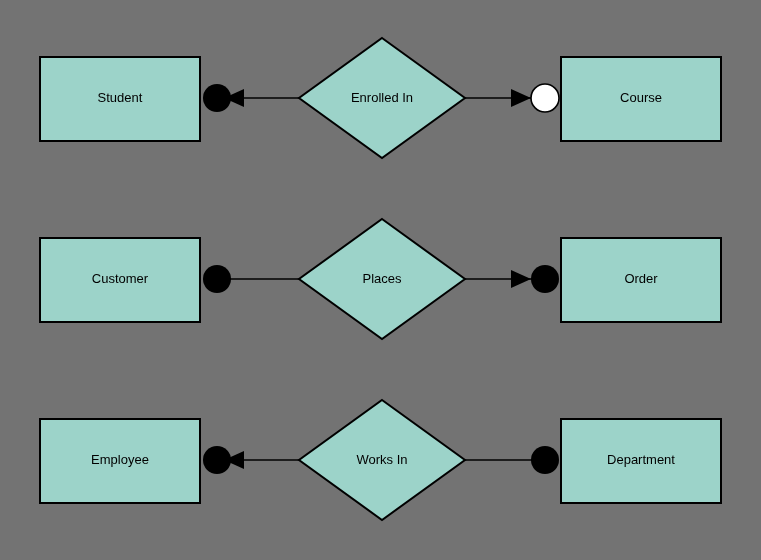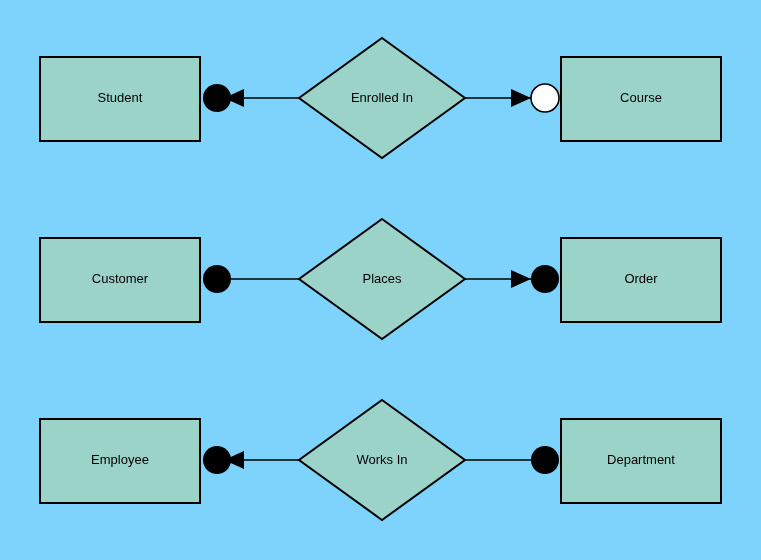--- a/index.html
+++ b/index.html
@@ -8,21 +8,21 @@
     padding: 0;
     background: #ffffff;
   }
   body {
     font-family: "Liberation Sans", sans-serif;
   }
   #canvas {
     position: relative;
     width: 761px;
     height: 560px;
-    background: #7dd3fc;
+    background: #737373;
     overflow: hidden;
   }
   #diagram-svg {
     position: absolute;
     left: 0;
     top: 0;
     width: 761px;
     height: 560px;
     display: block;
   }

